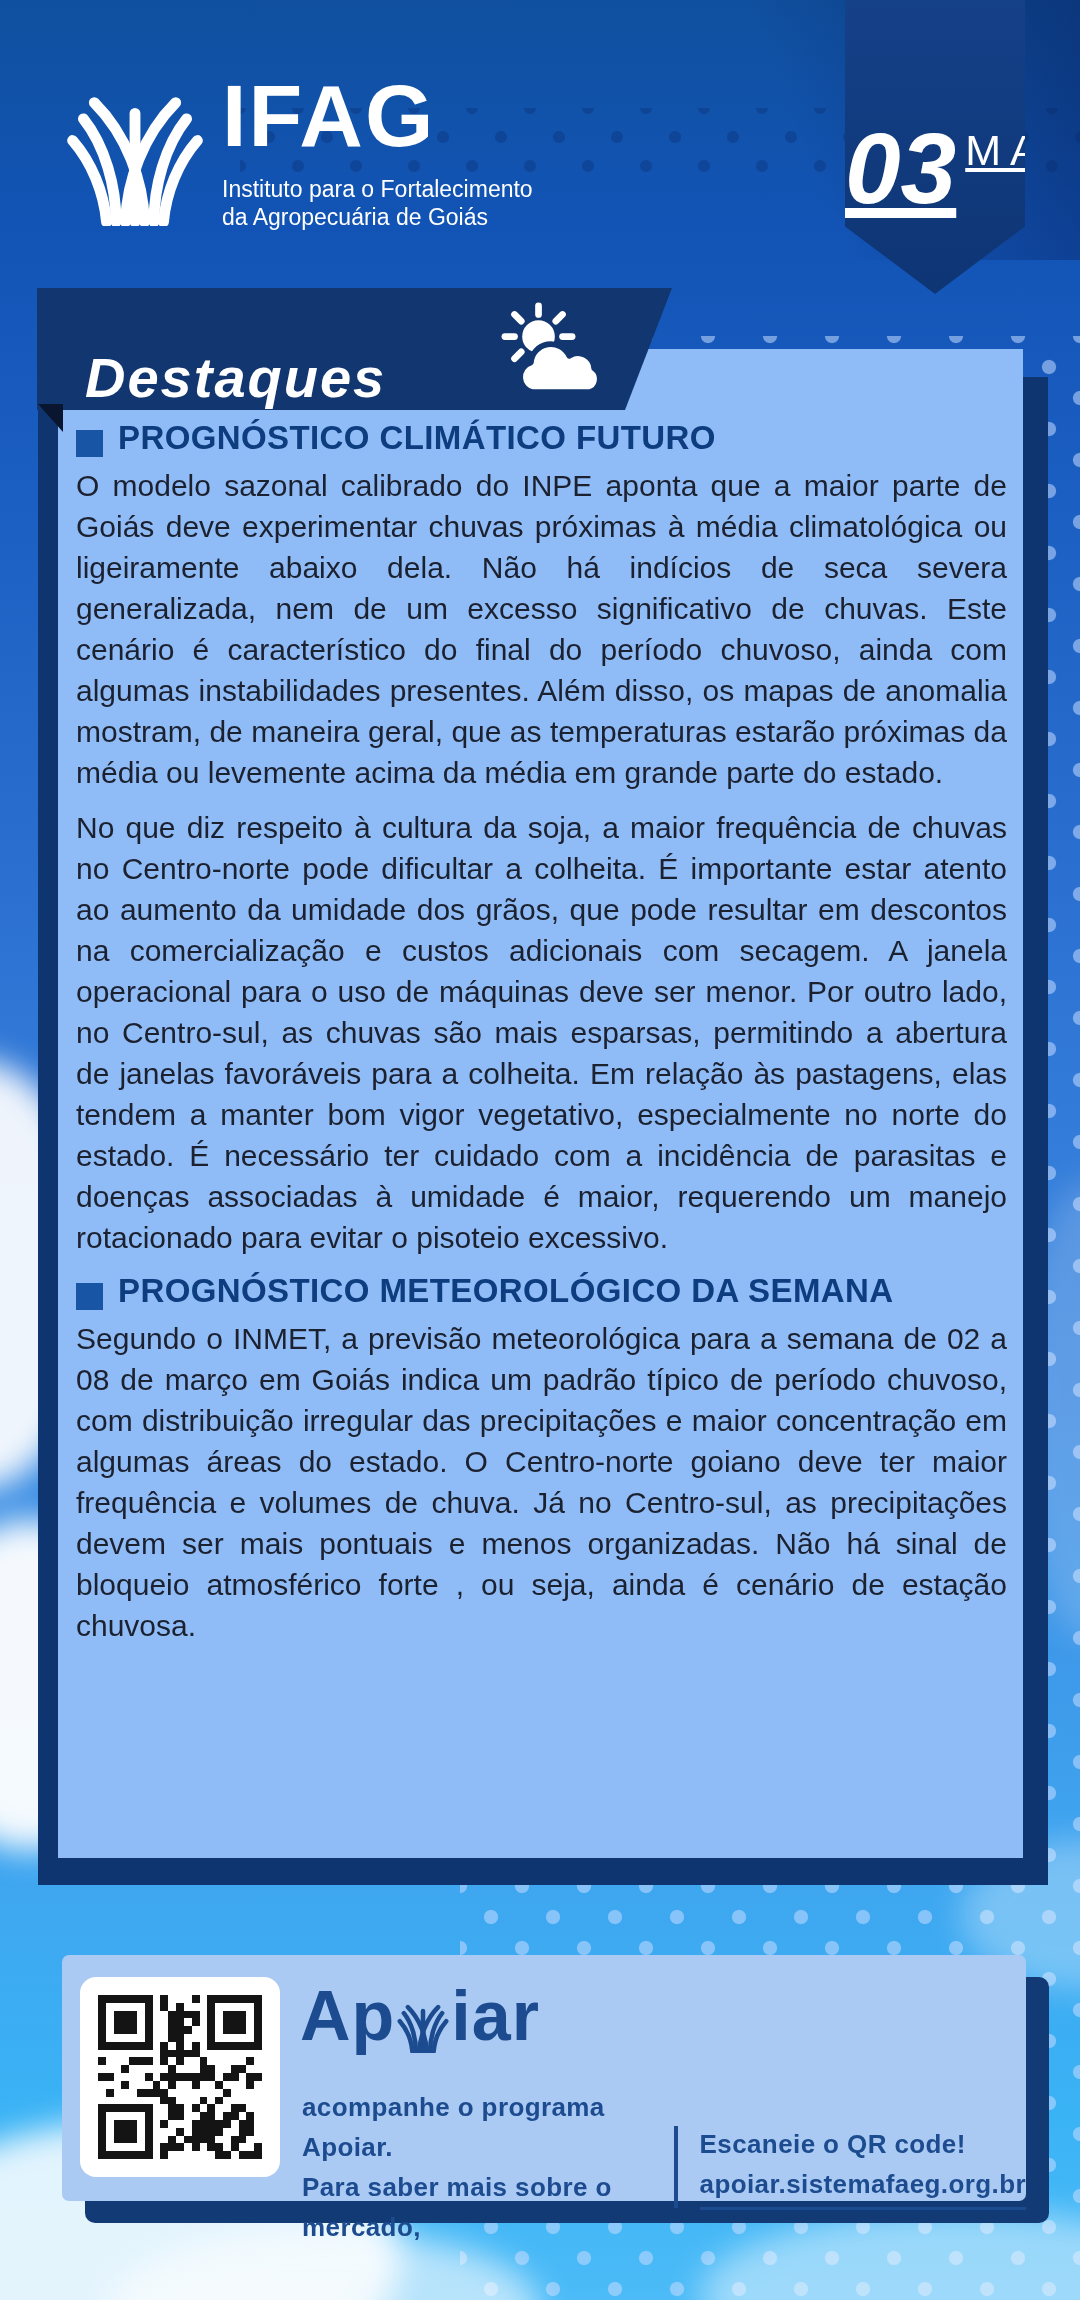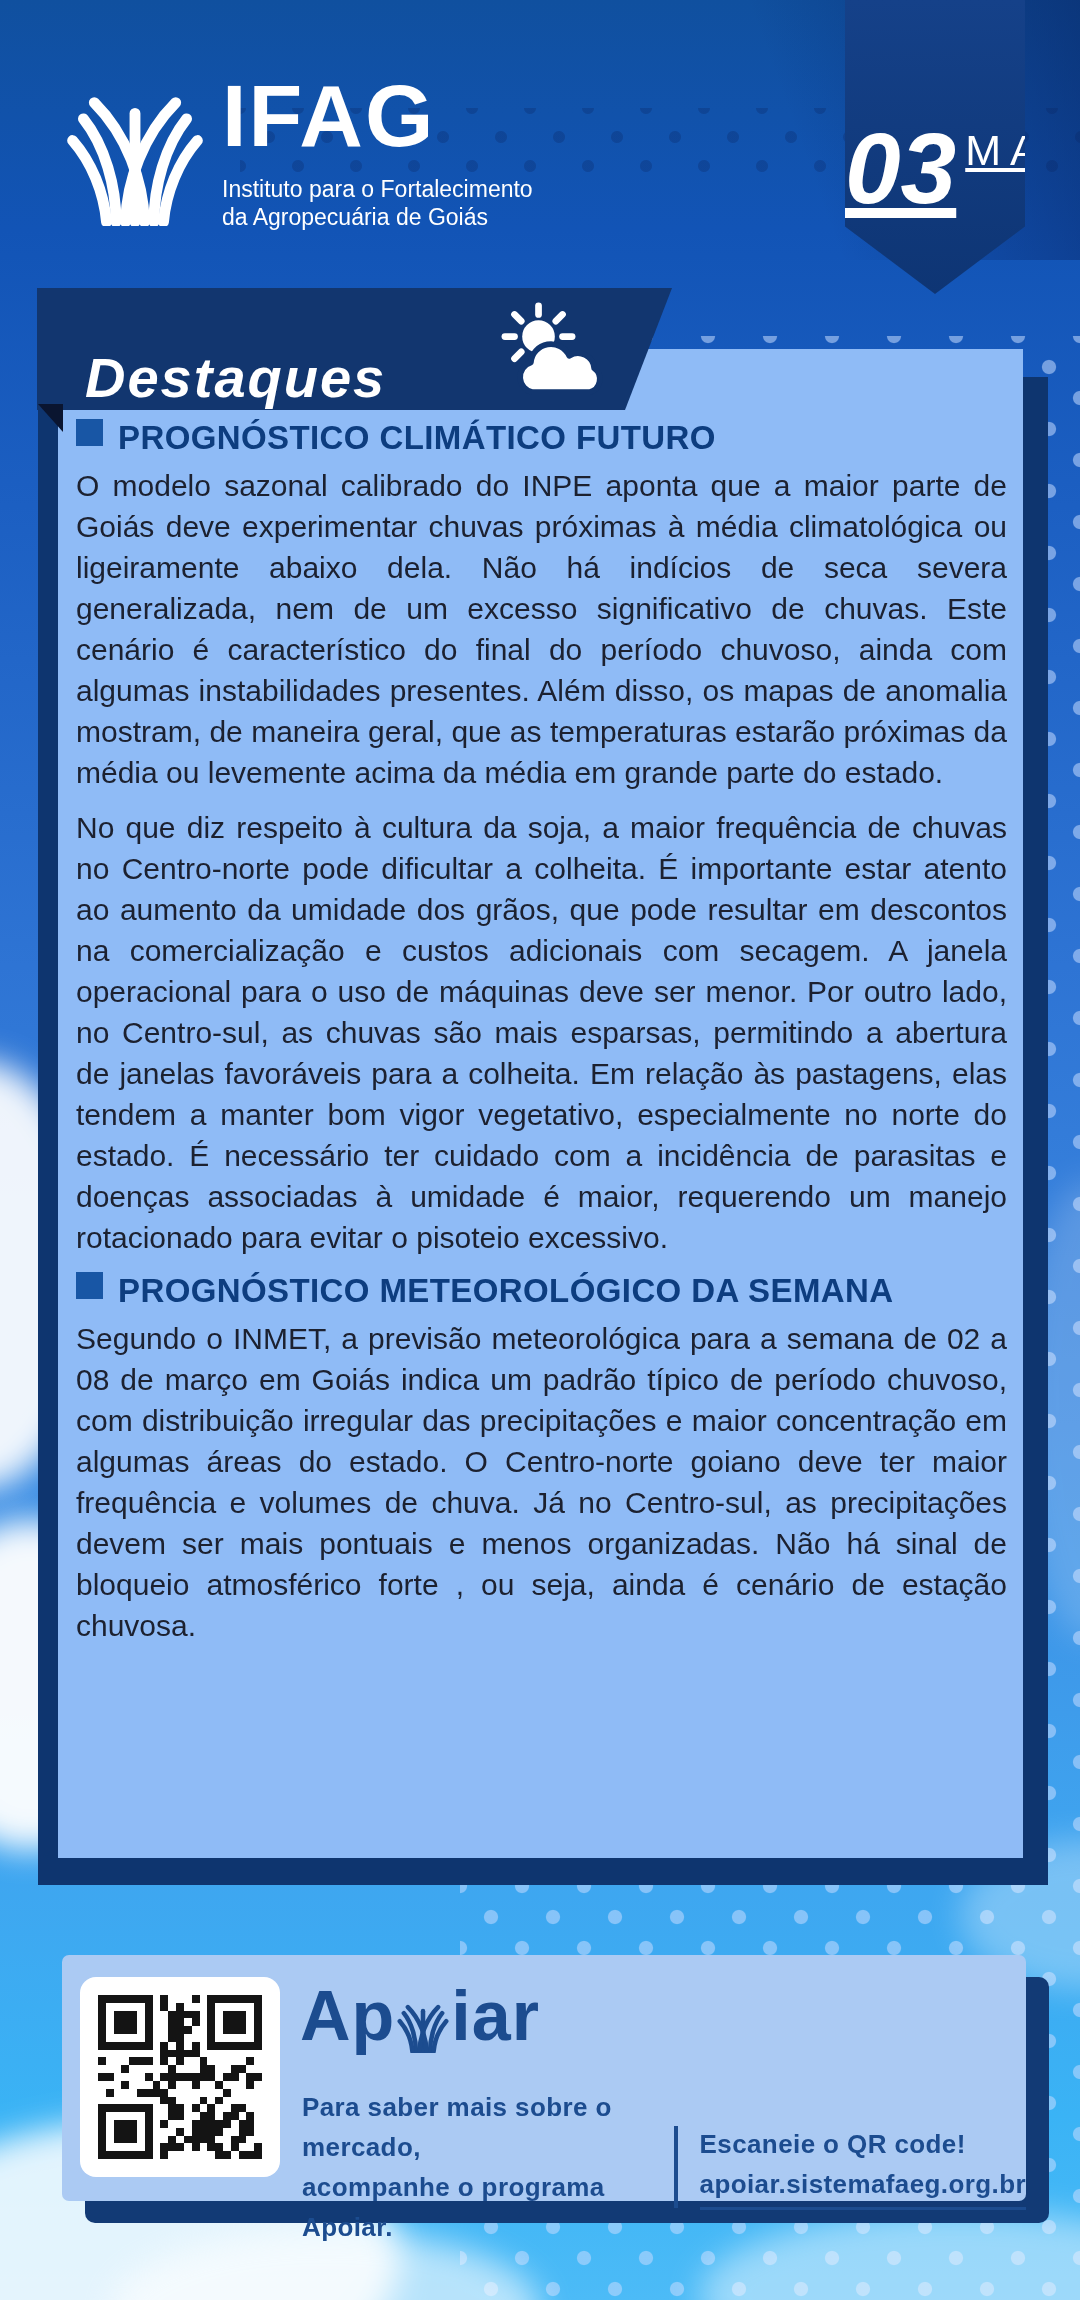--- a/index.html
+++ b/index.html
@@ -47,21 +47,21 @@
     background:#12366f;clip-path:polygon(0 0,100% 0,92.6% 100%,0 100%);
     display:flex;align-items:flex-end;}
   .banner-title{color:#fff;font-size:56px;font-weight:800;font-style:italic;letter-spacing:2px;padding-left:48px;}
   .banner-icon{position:absolute;right:58px;top:14px;width:126px;height:96px;}
   .fold{position:absolute;left:38px;top:404px;width:25px;height:28px;z-index:5;
     background:#0a1530;clip-path:polygon(0 0,100% 0,100% 100%);}
   
   .panel-shadow{position:absolute;left:38px;top:377px;width:1010px;height:1508px;background:#0e356f;z-index:2;}
   .panel{position:absolute;left:58px;top:349px;width:965px;height:1509px;background:#8fbbf6;z-index:4;
     box-sizing:border-box;padding:70px 16px 0 18px;}
-  .sec-head{display:flex;align-items:flex-start;gap:15px;margin:0 0 8px 0;}
+  .sec-head{display:flex;align-items:flex-end;gap:15px;margin:0 0 8px 0;}
   .sec-head .bullet{width:27px;height:27px;background:#1856a5;flex:0 0 auto;}
   .sec-head .txt{font-size:33px;font-weight:800;color:#0d3d7f;letter-spacing:.4px;}
   .panel p{margin:0 0 12px 0;font-size:30px;line-height:41px;color:#1c2130;
     text-align:justify;text-justify:inter-word;}
   .panel .sec + .sec{margin-top:14px;}
   
   .footer-shadow{position:absolute;left:85px;top:1977px;width:964px;height:246px;background:#123a75;border-radius:10px;z-index:2;}
   .footer{position:absolute;left:62px;top:1955px;width:964px;height:246px;background:#abcaf3;border-radius:7px;z-index:4;}
   .qr-box{position:absolute;left:18px;top:22px;width:200px;height:200px;background:#fff;border-radius:16px;
     display:flex;align-items:center;justify-content:center;}
@@ -385,22 +385,22 @@
         <path d="M64 112 C64 86 72 56 88 36"></path>
         <path d="M43 112 C44 82 56 48 80 24"></path>
         <path d="M57 112 C56 82 44 48 20 24"></path>
         <path d="M29 112 C27 90 18 68 4 52"></path>
         <path d="M71 112 C73 90 82 68 96 52"></path>
       </svg>
       <span>iar</span>
     </div>
     <div class="footer-cols">
       <div class="fcol">
+        <span style="display:block">acompanhe o programa Apoiar.</span>
         <span style="display:block">Para saber mais sobre o mercado,</span>
-        <span style="display:block">acompanhe o programa Apoiar.</span>
       </div>
       <div class="fdivider"></div>
       <div class="fcol">
         <span style="display:block">Escaneie o QR code!</span>
         <a href="#" class="flink">apoiar.sistemafaeg.org.br</a>
       </div>
     </div>
   </div>
 
 </div>

